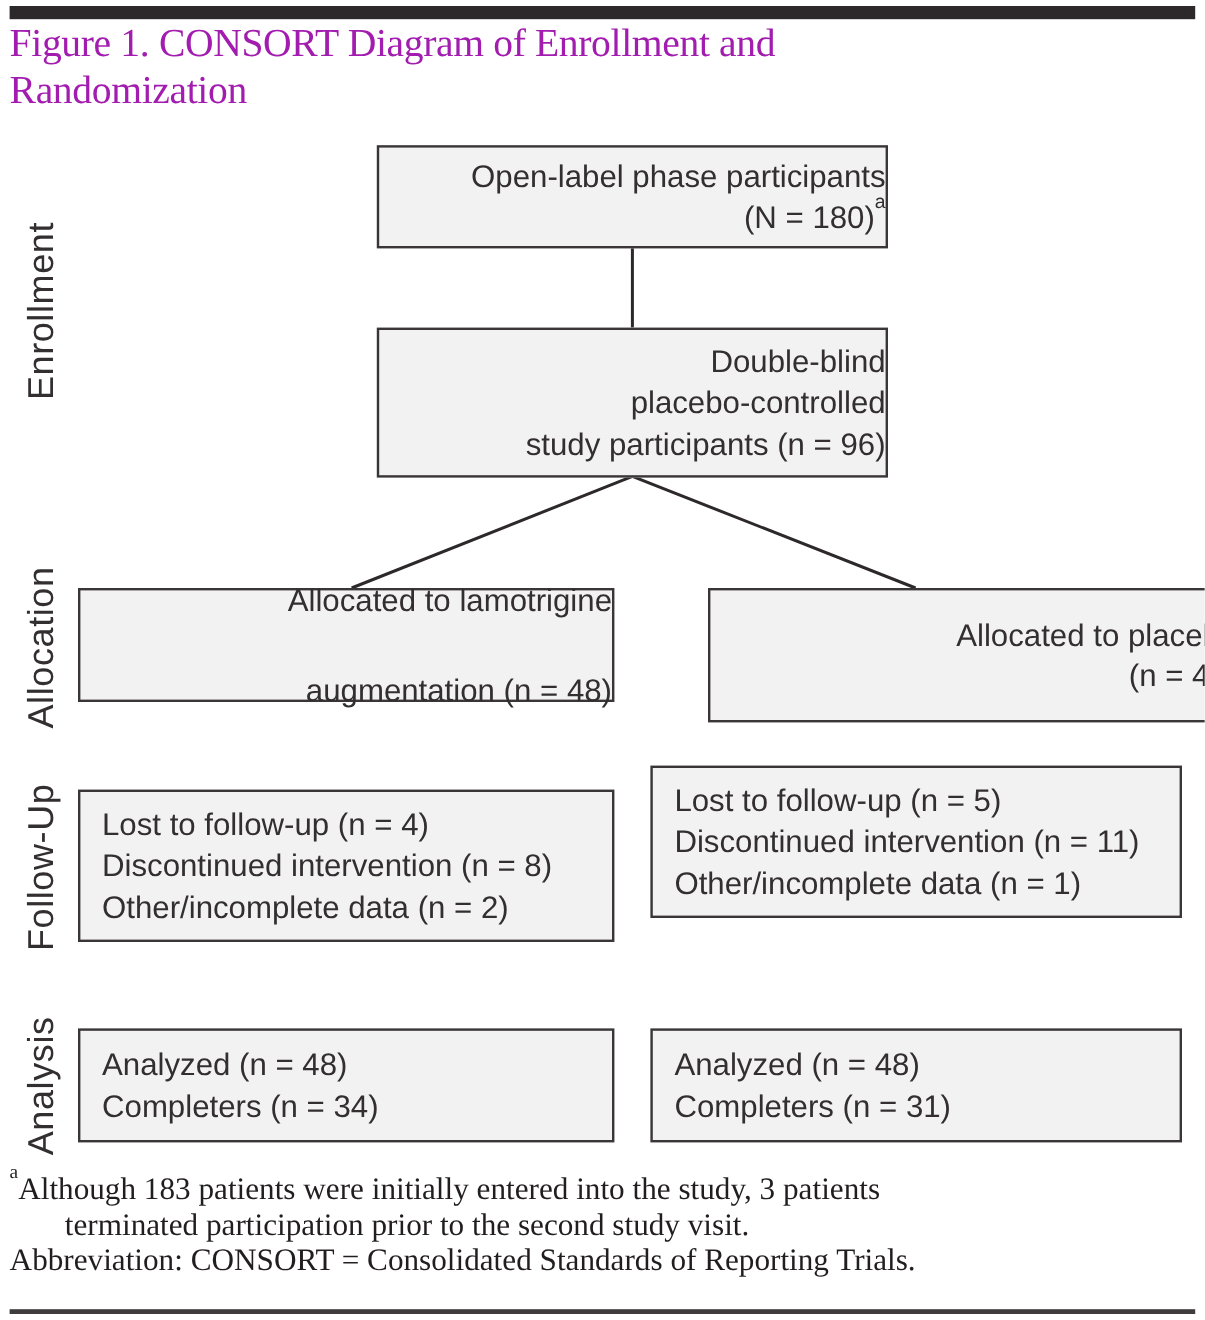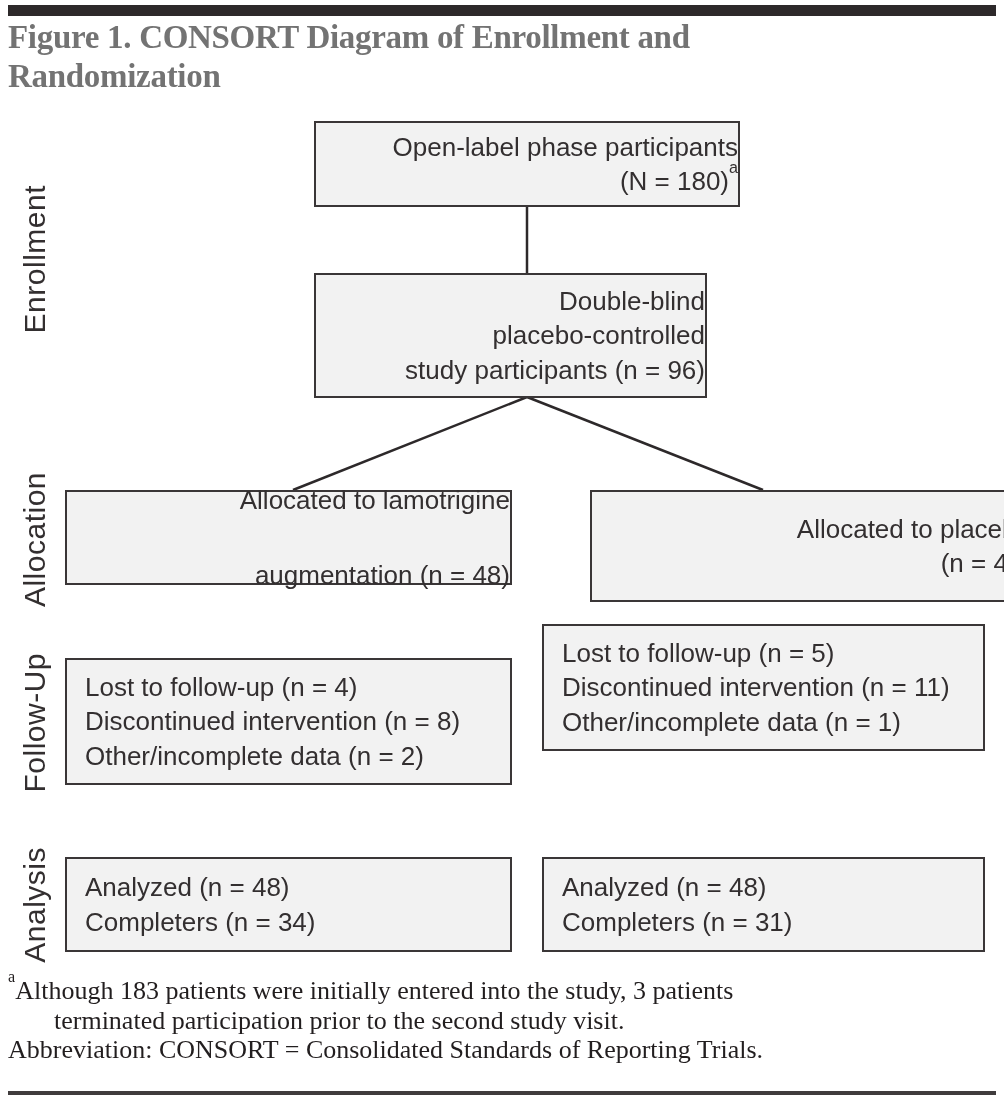--- a/index.html
+++ b/index.html
@@ -15,25 +15,25 @@
     position: absolute; left: 8px; width: 988px; top: 5px; height: 11px;
     background: #2d292a;
   }
   .bottomrule {
     position: absolute; left: 8px; width: 988px; top: 1091px; height: 4px;
     background: #403c3d;
   }
   .title {
     position: absolute; left: 8px; top: 18px; width: 820px;
     font-family: "Liberation Serif", serif;
-    font-weight: 700;
+    font-weight: 400;
     font-size: 33px;
     line-height: 1.18;
     letter-spacing: -0.3px;
-    color: #737373;
+    color: #a21caf;
   }
   .vlabel-wrap {
     position: absolute;
     display: flex; align-items: center; justify-content: center;
     width: 46px;
   }
   .vlabel {
     writing-mode: vertical-rl;
     transform: rotate(180deg);
     font-size: 30px;
@@ -91,21 +91,21 @@
   </div>
   <div class="vlabel-wrap" style="left:12px; top:835px; height:140px;">
     <span class="vlabel">Analysis</span>
   </div>
 
   <div class="box centered" style="left:314px; top:121px; width:426px; height:86px;">
     <span class="bline">Open-label phase participants</span>
     <span class="bline"><span>(N = 180)</span><sup class="marker">a</sup></span>
   </div>
 
-  <div class="box centered" style="left:314px; top:273px; width:393px; height:125px;">
+  <div class="box centered" style="left:314px; top:273px; width:426px; height:125px;">
     <span class="bline">Double-blind</span>
     <span class="bline">placebo-controlled</span>
     <span class="bline">study participants (n = 96)</span>
   </div>
 
   <div class="box centered" style="left:65px; top:490px; width:447px; height:95px;gap:40px;">
     <span class="bline">Allocated to lamotrigine</span>
     <span class="bline">augmentation (n = 48)</span>
   </div>
 
@@ -113,21 +113,21 @@
     <span class="bline">Allocated to placebo</span>
     <span class="bline">(n = 48)</span>
   </div>
 
   <div class="box lefttext" style="left:65px; top:658px; width:447px; height:127px;">
     <span class="bline">Lost to follow-up (n = 4)</span>
     <span class="bline">Discontinued intervention (n = 8)</span>
     <span class="bline">Other/incomplete data (n = 2)</span>
   </div>
 
-  <div class="box lefttext" style="left:542px; top:624px; width:443px; height:127px;">
+  <div class="box lefttext" style="left:542px; top:638px; width:443px; height:127px;">
     <span class="bline">Lost to follow-up (n = 5)</span>
     <span class="bline">Discontinued intervention (n = 11)</span>
     <span class="bline">Other/incomplete data (n = 1)</span>
   </div>
 
   <div class="box lefttext" style="left:65px; top:857px; width:447px; height:95px;">
     <span class="bline">Analyzed (n = 48)</span>
     <span class="bline">Completers (n = 34)</span>
   </div>
 

